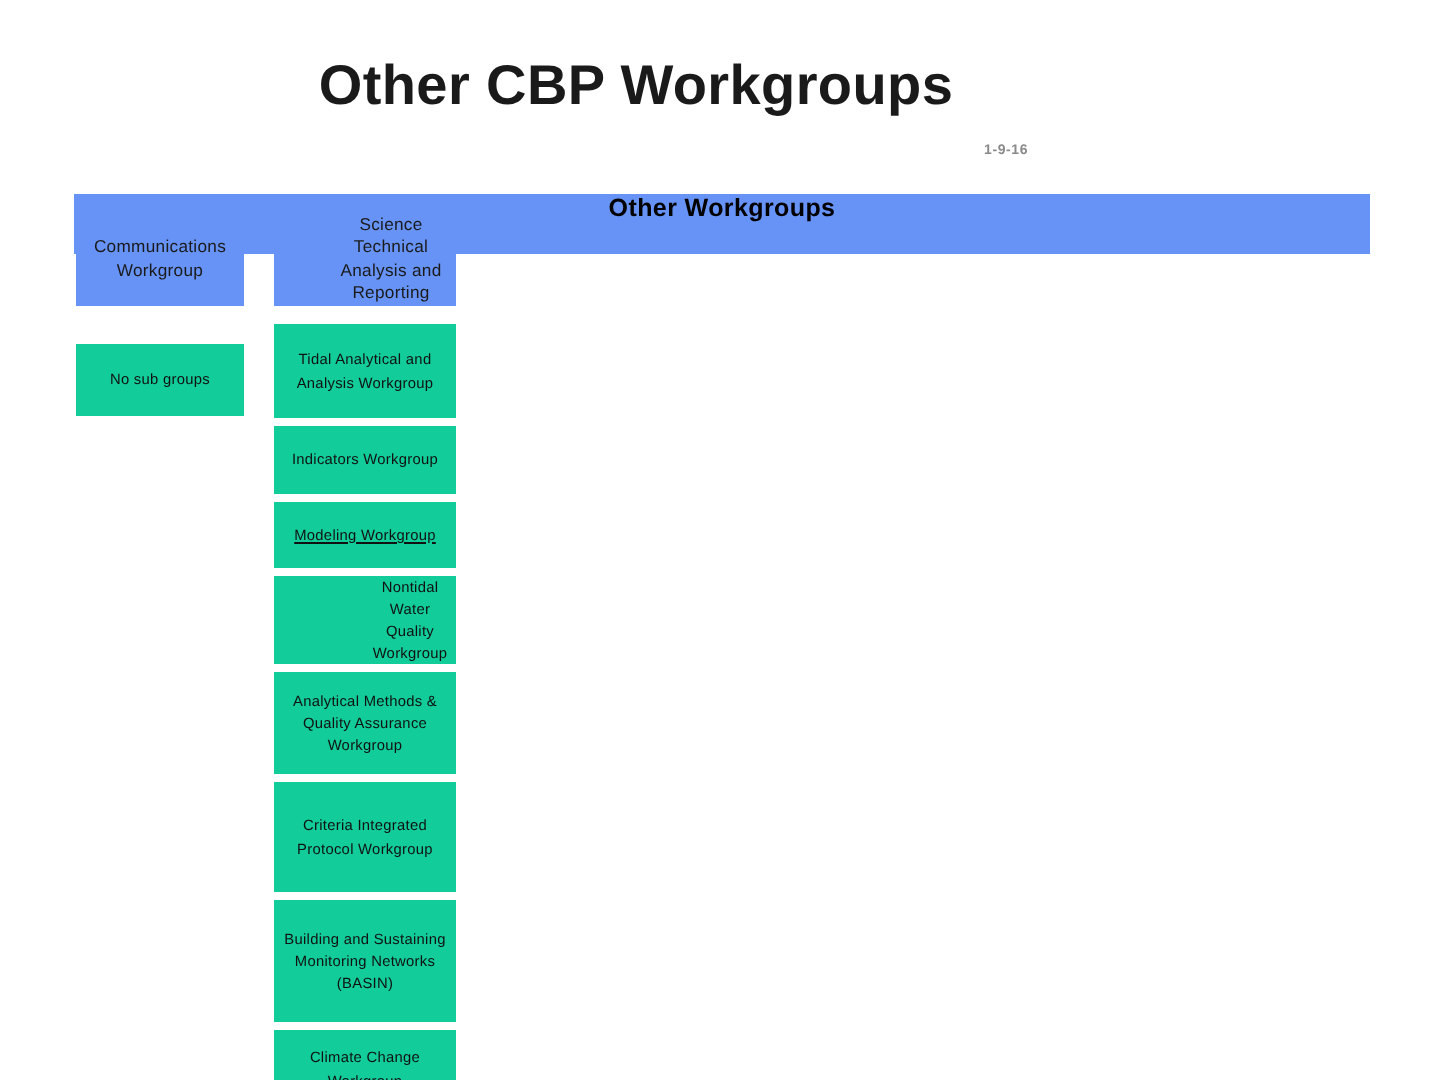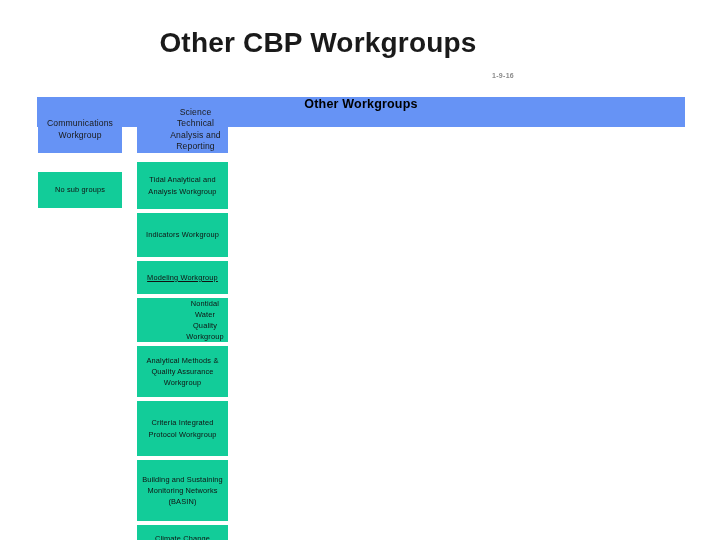--- a/index.html
+++ b/index.html
@@ -121,21 +121,21 @@
     width: 100%;
   }
 
   
   .c1-head { height: 47px; margin-bottom: 19px; }
   .c1-sub0 { height: 36px; }
 
   
   .c2-head  { height: 47px; margin-bottom: 9px; padding-left: 28px; }
   .c2-sub0  { height: 47px; }
-  .c2-sub1  { height: 44px; }
+  .c2-sub1  { height: 34px; }
   .c2-sub2  { height: 33px; text-decoration: underline; }
   .c2-sub3  { height: 44px; padding-left: 47px; }
   .c2-sub4  { height: 51px; }
   .c2-sub5  { height: 55px; }
   .c2-sub6  { height: 61px; }
   .c2-sub7  { height: 39px; }
 </style>
 </head>
 <body>
 

